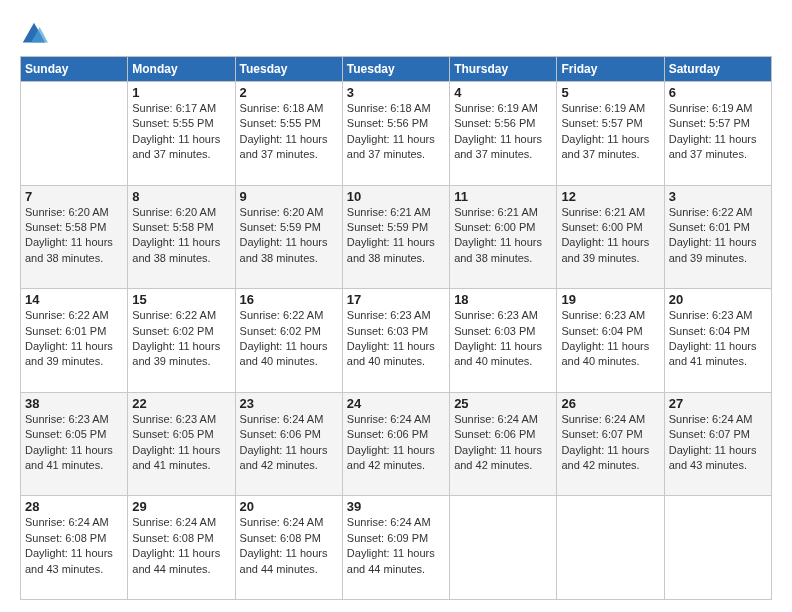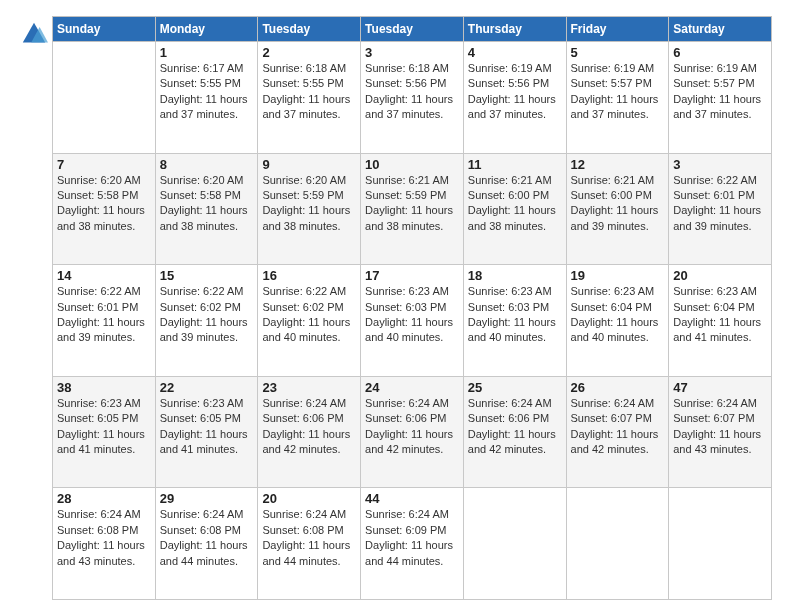--- a/index.html
+++ b/index.html
@@ -8,20 +8,21 @@
       height: 612px;
       font-family: Arial, sans-serif;
       background: #fff;
       overflow: hidden;
     }
     .page {
       width: 792px;
       height: 612px;
       padding: 16px 20px 12px 20px;
       display: flex;
+      flex-direction: column;
     }
     .header {
       display: flex;
       align-items: flex-start;
       justify-content: space-between;
       margin-bottom: 8px;
     }
     .logo {
       display: flex;
       align-items: center;
@@ -239,39 +240,39 @@
           </td>
           <td>
             <span class="day-num">25</span>
             <div class="day-info">Sunrise: 6:24 AM<br>Sunset: 6:06 PM<br>Daylight: 11 hours<br>and 42 minutes.</div>
           </td>
           <td>
             <span class="day-num">26</span>
             <div class="day-info">Sunrise: 6:24 AM<br>Sunset: 6:07 PM<br>Daylight: 11 hours<br>and 42 minutes.</div>
           </td>
           <td>
-            <span class="day-num">47</span>
+            <span class="day-num">27</span>
             <div class="day-info">Sunrise: 6:24 AM<br>Sunset: 6:07 PM<br>Daylight: 11 hours<br>and 43 minutes.</div>
           </td>
         </tr>
         <tr class="row-white">
           <td>
             <span class="day-num">28</span>
             <div class="day-info">Sunrise: 6:24 AM<br>Sunset: 6:08 PM<br>Daylight: 11 hours<br>and 43 minutes.</div>
           </td>
           <td>
             <span class="day-num">29</span>
             <div class="day-info">Sunrise: 6:24 AM<br>Sunset: 6:08 PM<br>Daylight: 11 hours<br>and 44 minutes.</div>
           </td>
           <td>
             <span class="day-num">20</span>
             <div class="day-info">Sunrise: 6:24 AM<br>Sunset: 6:08 PM<br>Daylight: 11 hours<br>and 44 minutes.</div>
           </td>
           <td>
-            <span class="day-num">44</span>
+            <span class="day-num">39</span>
             <div class="day-info">Sunrise: 6:24 AM<br>Sunset: 6:09 PM<br>Daylight: 11 hours<br>and 44 minutes.</div>
           </td>
           <td class="empty-cell"></td>
           <td class="empty-cell"></td>
           <td class="empty-cell"></td>
         </tr>
       </tbody>
   </table>
 </div>
 

